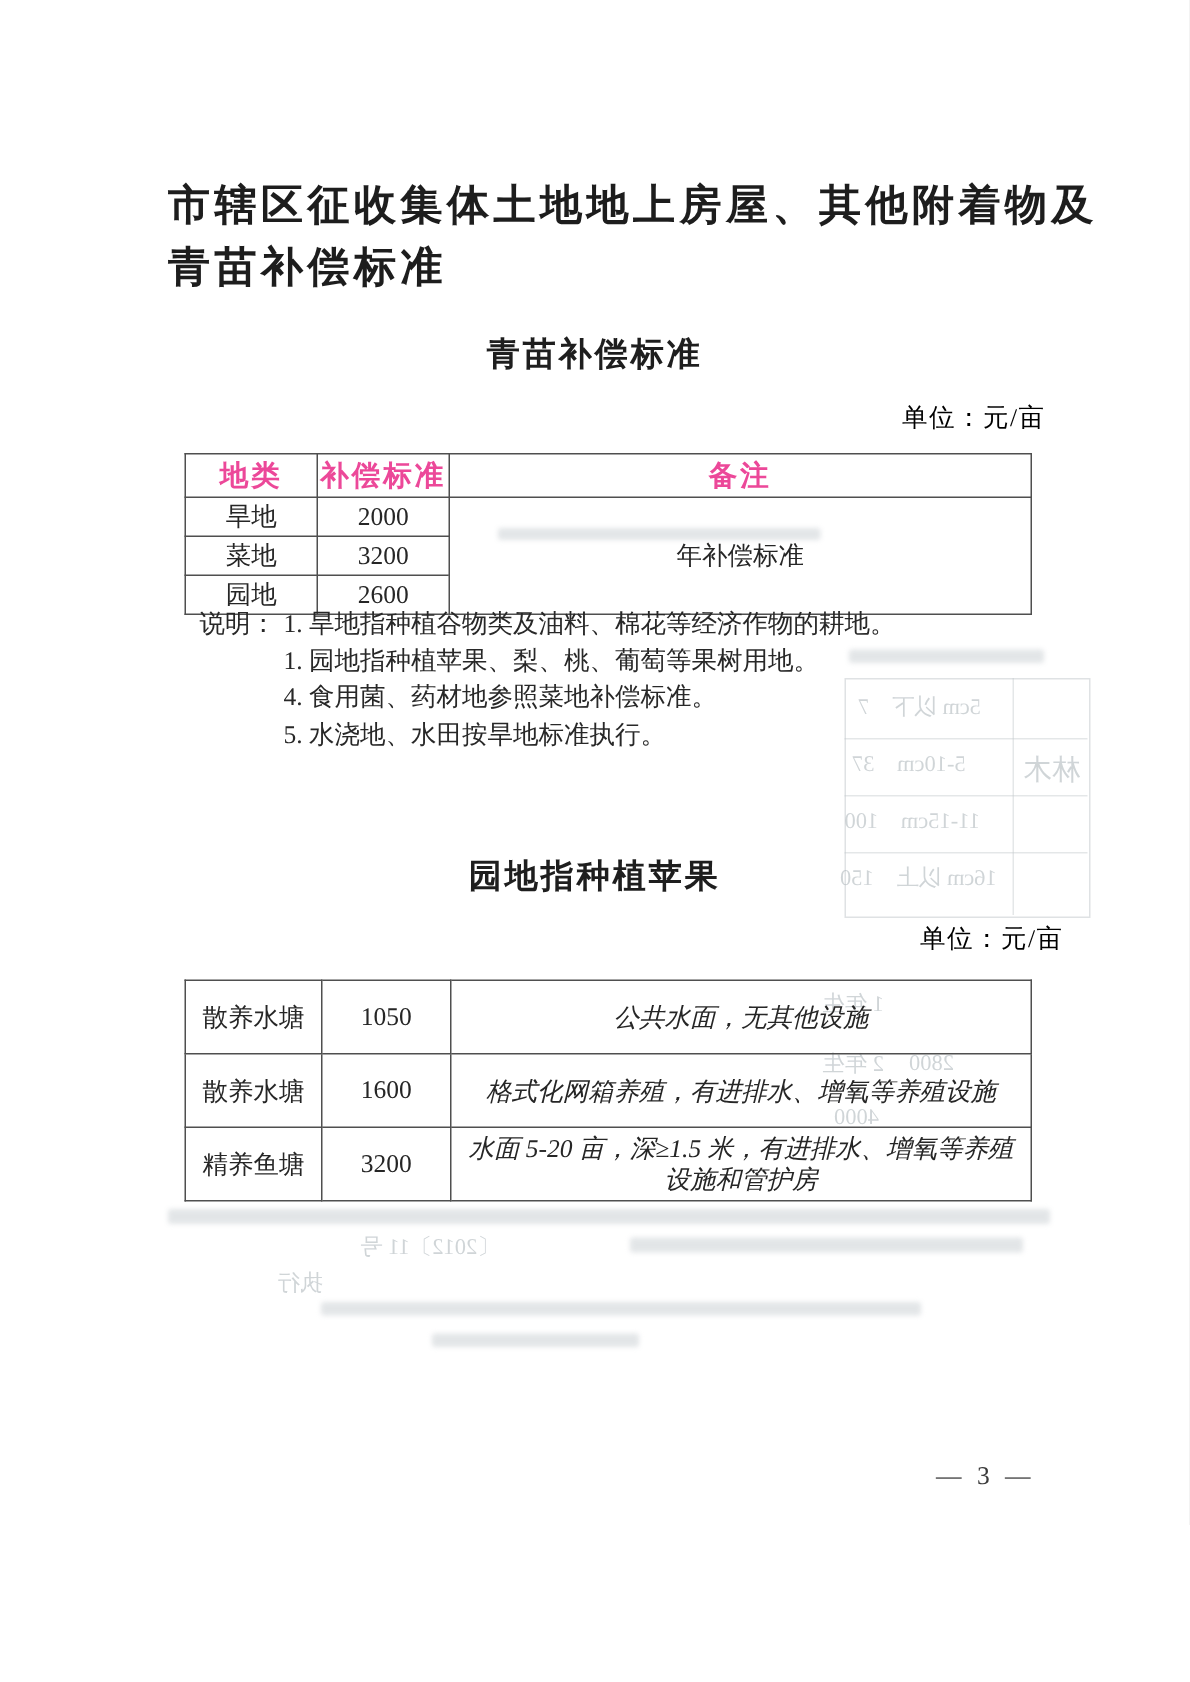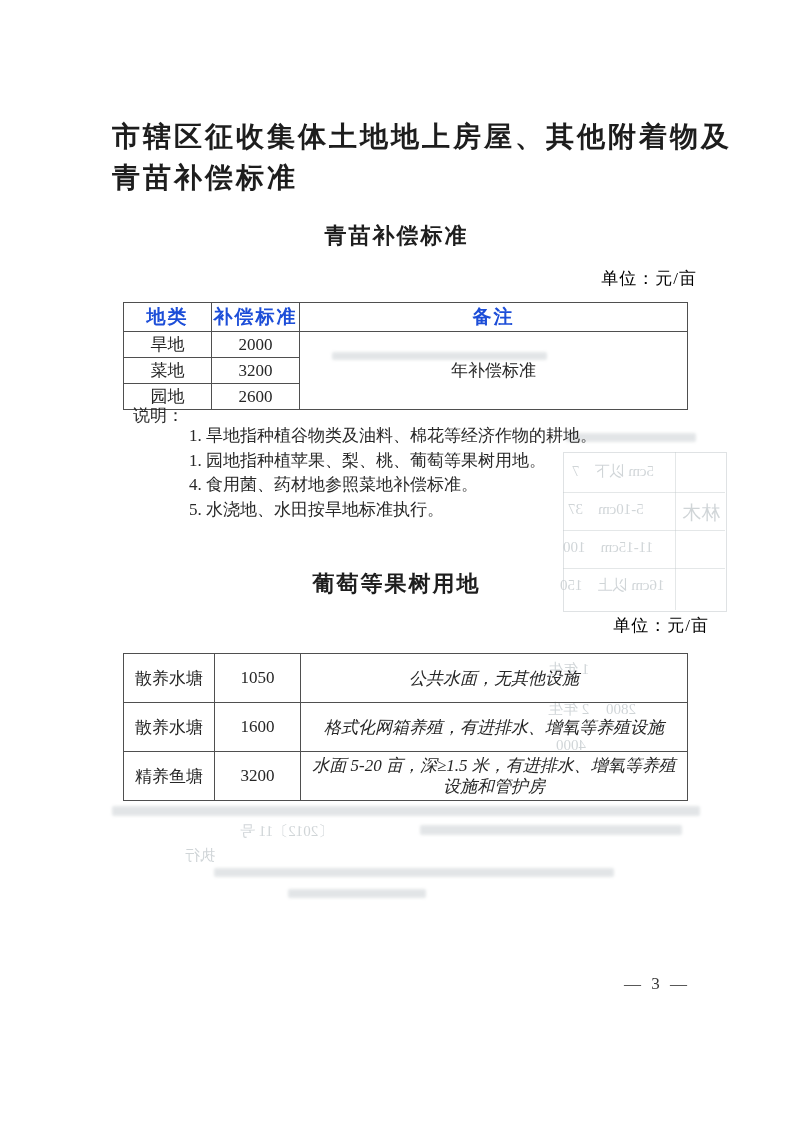--- a/index.html
+++ b/index.html
@@ -28,38 +28,38 @@
   #unit-1 { top:267px; right:96px; }
   #unit-2 { top:614px; right:84px; }
 
   
   table.comp { position:absolute; left:123px; width:564px; border-collapse:collapse; table-layout:fixed; }
   #table-crop { top:302px; }
   #table-aqua { top:653px; }
   table.comp th, table.comp td { border:1.5px solid #4f4f4f; vertical-align:middle; }
   table.comp th {
     font-family:"Liberation Sans","DejaVu Sans",sans-serif;
-    font-weight:700; font-size:19px; letter-spacing:2px; color:#1d4ed8;
+    font-weight:700; font-size:19px; letter-spacing:2px; color:#ec4899;
     text-align:center; padding:0;
   }
   table.comp td { font-size:17px; color:#262626; }
   td.c { text-align:center; }
   td.l { text-align:center; padding:3px 10px; line-height:21px;font-style:italic; }
   #table-crop th { height:28px; }
   #table-crop td { height:23px; }
   #table-aqua th { height:35px; }
   #table-aqua td.row-cell { height:42px; }
 
   
   .notes {
     position:absolute; left:133px; top:404px; width:560px;
     font-size:17px; line-height:24.5px; display:flex; color:#282828;
   }
   .notes-label { width:56px; flex:0 0 auto; }
-  .notes-items { flex:1;margin-top:20px; }
+  .notes-items { flex:1; }
 
   
   .page-number {
     position:absolute; left:624px; top:974px;
     font-size:17px; letter-spacing:3px; color:#3a3a3a;
   }
 
   
   .ghosts { position:absolute; inset:0; pointer-events:none; }
   .g {
@@ -147,21 +147,21 @@
   <div class="notes">
     <div class="notes-label">说明：</div>
     <div class="notes-items">
       <div>1. 旱地指种植谷物类及油料、棉花等经济作物的耕地。</div>
       <div>1. 园地指种植苹果、梨、桃、葡萄等果树用地。</div>
       <div>4. 食用菌、药材地参照菜地补偿标准。</div>
       <div>5. 水浇地、水田按旱地标准执行。</div>
     </div>
   </div>
 
-  <div class="sec-heading" id="heading-aqua">葡萄等果树用地</div>
+  <div class="sec-heading" id="heading-aqua">园地指种植苹果</div>
   <div class="unit-label" id="unit-2">单位：元/亩</div>
 
   <table class="comp" id="table-aqua">
     <colgroup>
         <col style="width:91px">
         <col style="width:86px">
         <col style="width:387px">
       </colgroup>
     <tbody>
     <tr>

